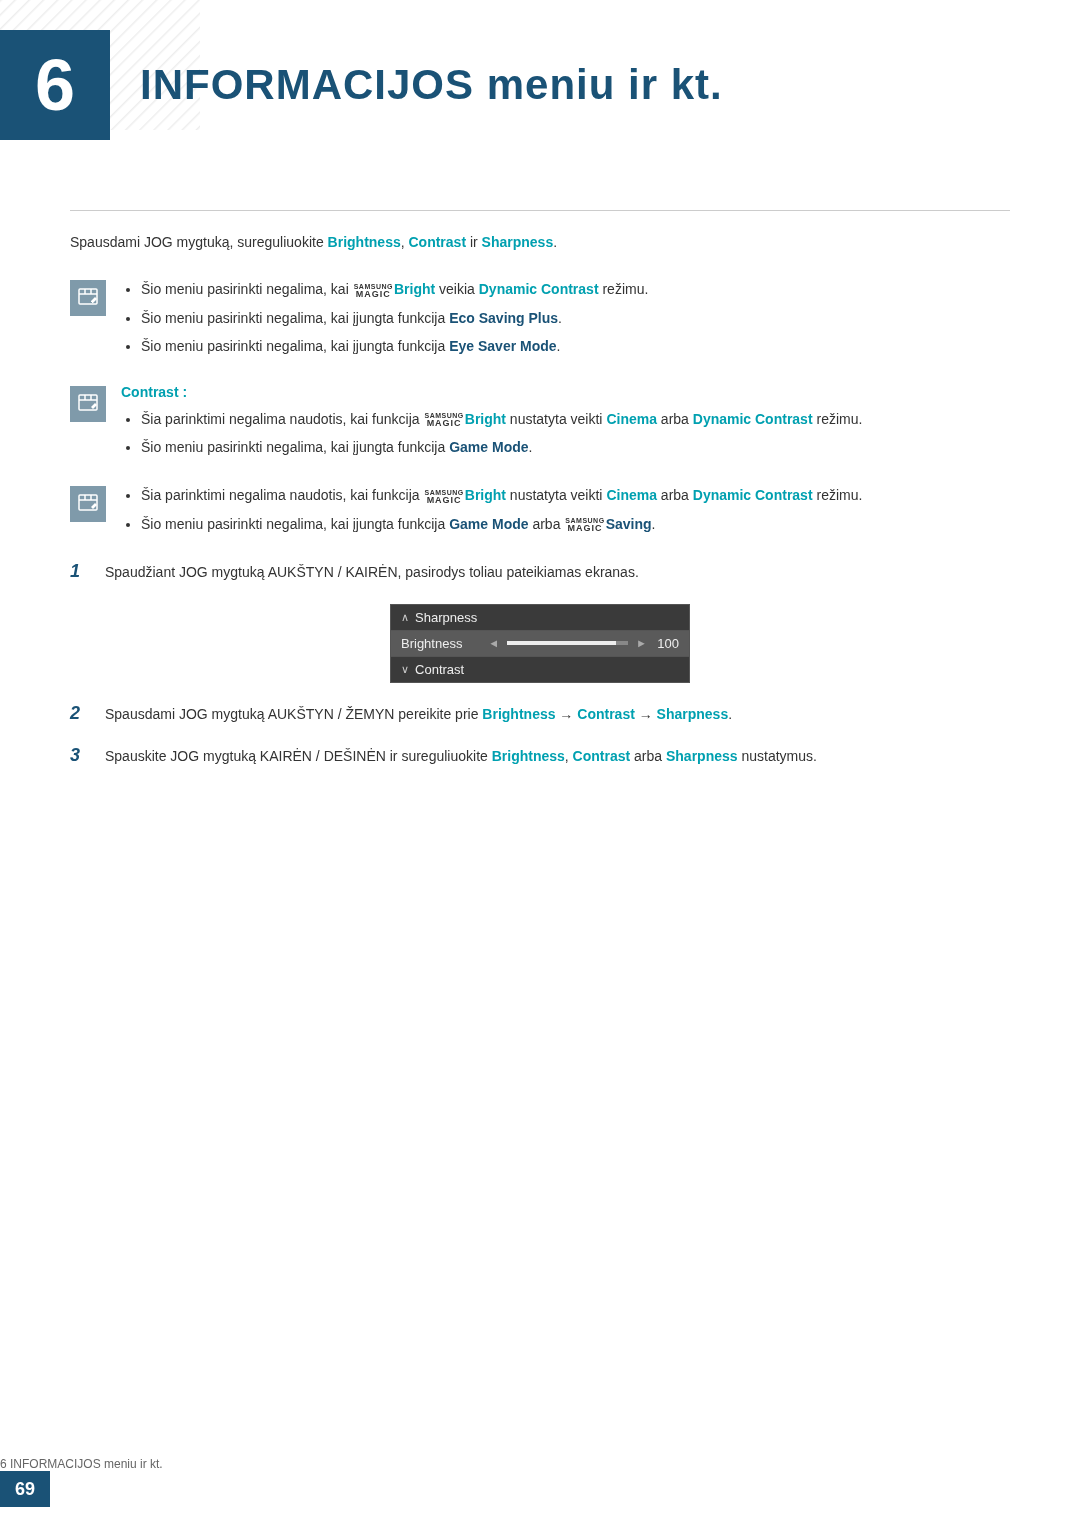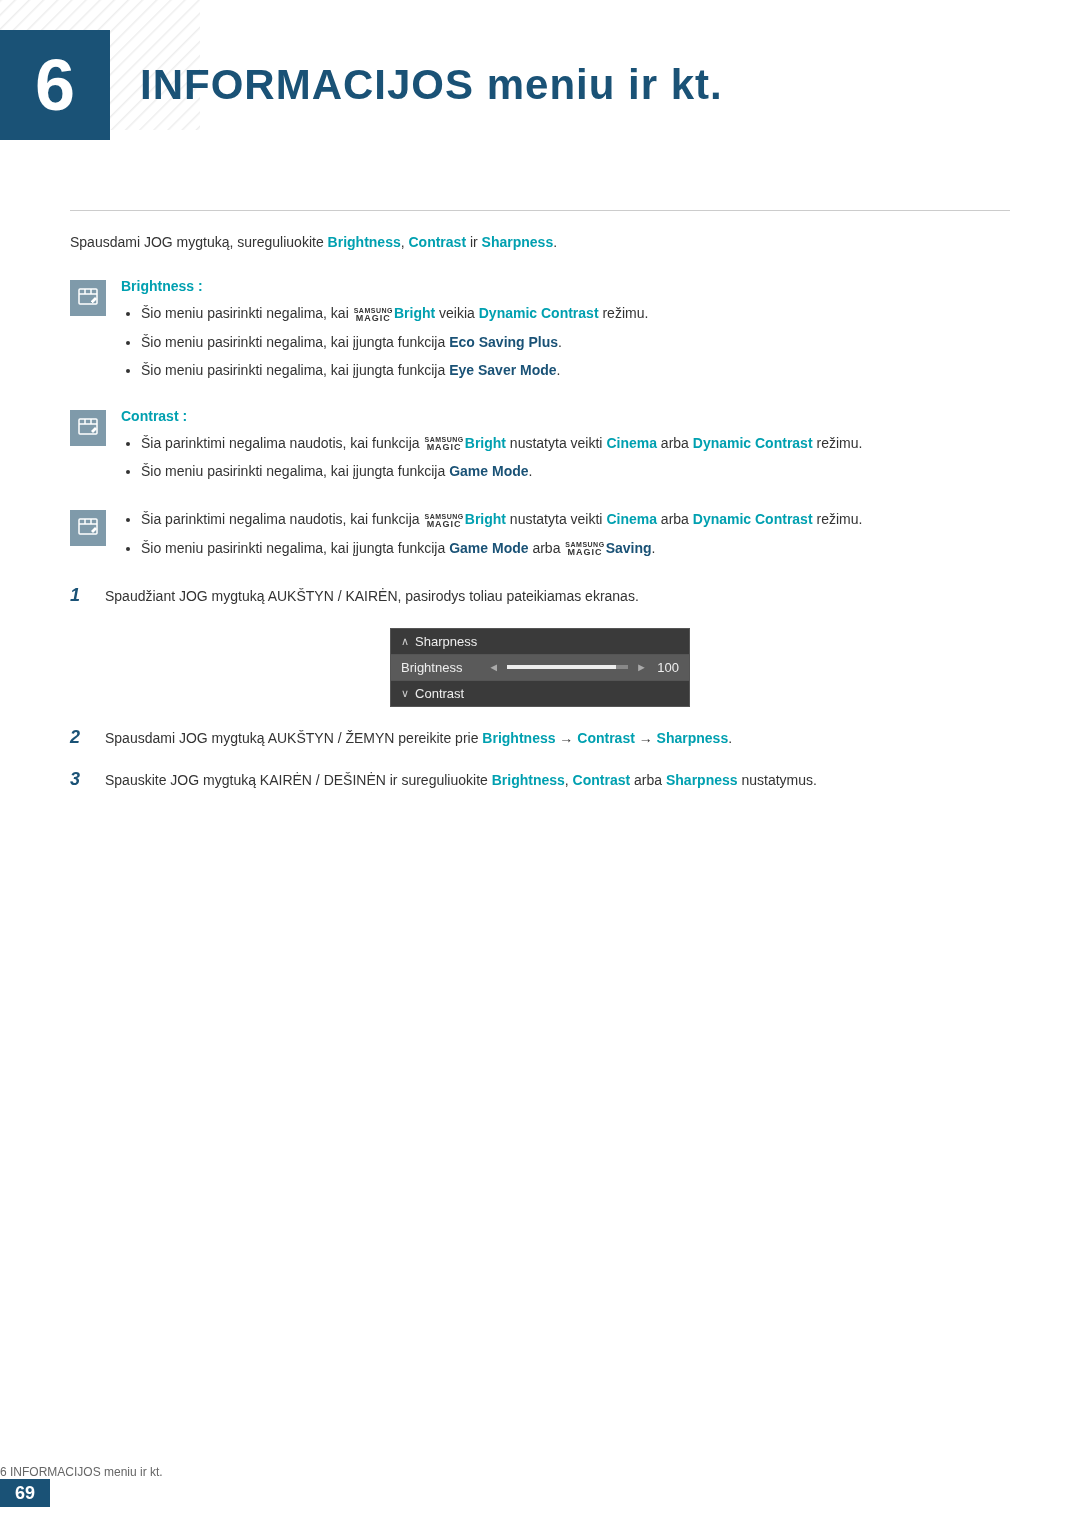--- a/index.html
+++ b/index.html
@@ -277,21 +277,21 @@
       color: #666;
       margin-right: 10px;
     }
 
     .footer-page-num {
       background: #1a5276;
       color: #fff;
       font-size: 18px;
       font-weight: bold;
       width: 50px;
-      height: 28px;
+      height: 36px;
       display: flex;
       align-items: center;
       justify-content: center;
     }
 
     .divider-line {
       border: none;
       border-top: 1px solid #ccc;
       margin: 20px 0;
     }
@@ -351,23 +351,20 @@
         <svg viewBox="0 0 22 22" xmlns="http://www.w3.org/2000/svg">
           <rect x="2" y="2" width="18" height="15" rx="1" fill="none" stroke="#fff" stroke-width="1.5"></rect>
           <line x1="2" y1="7" x2="20" y2="7" stroke="#fff" stroke-width="1.5"></line>
           <path d="M8 2 L8 7" stroke="#fff" stroke-width="1.5"></path>
           <path d="M14 2 L14 7" stroke="#fff" stroke-width="1.5"></path>
           <path d="M14 14 L18 10 L20 12 L16 16 Z" fill="#fff"></path>
           <line x1="14" y1="14" x2="16" y2="16" stroke="#fff" stroke-width="1"></line>
         </svg>
       </div>
       <div class="note-content">
-        <div class="note-label cyan">
-          <span>Brightness</span><span> :</span>
-        </div>
         <ul class="bullet-list">
           <li>
             Šio meniu pasirinkti negalima, kai <span class="samsung-magic"><span class="top-line">SAMSUNG</span><span class="bottom-line">MAGIC</span></span><span class="bold-cyan">Bright</span> veikia <span class="bold-cyan">Dynamic Contrast</span> režimu.
           </li>
           <li>
             Šio meniu pasirinkti negalima, kai įjungta funkcija <span class="bold-blue">Eco Saving Plus</span>.
           </li>
           <li>
             Šio meniu pasirinkti negalima, kai įjungta funkcija <span class="bold-blue">Eye Saver Mode</span>.
           </li>

